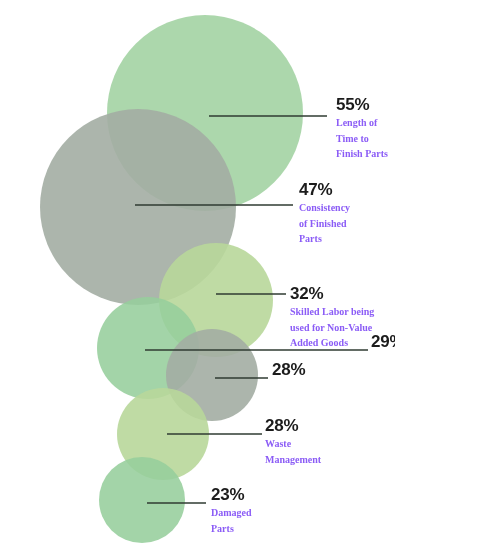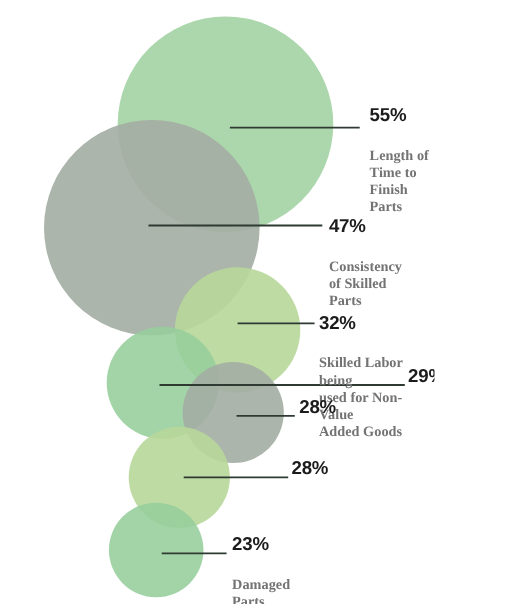--- a/index.html
+++ b/index.html
@@ -33,24 +33,24 @@
     font-weight: bold;
     font-size: 17px;
     line-height: 19px;
     color: #1c1c1c;
     letter-spacing: -0.2px;
     white-space: nowrap;
   }
   .label-desc {
     font-family: "Liberation Serif", serif;
     font-weight: bold;
-    font-size: 13px;
+    font-size: 10px;
     line-height: 15.5px;
-    color: #737373;
-    margin-top: 19px;
+    color: #8b5cf6;
+    margin-top: 1px;
     white-space: pre-line;
   }
 </style>
 </head>
 <body>
 
 <div id="infographic">
 
   <svg id="bubble-layer" viewBox="0 0 477 549" width="477" height="549" xmlns="http://www.w3.org/2000/svg">
     <g id="bubbles-group">
@@ -73,40 +73,42 @@
       </g>
   </svg>
 
   <div id="labels-layer">
       <div class="label-group" style="left: 336px; top: 95px;">
         <div class="label-pct">55%</div>
         <div class="label-desc">Length of
 Time to
 Finish Parts</div>
       </div>
-      <div class="label-group" style="left: 299px; top: 196px;">
+      <div class="label-group" style="left: 299px; top: 180px;">
         <div class="label-pct">47%</div>
         <div class="label-desc">Consistency
-of Skilled
+of Finished
 Parts</div>
       </div>
       <div class="label-group" style="left: 290px; top: 284px;">
         <div class="label-pct">32%</div>
         <div class="label-desc">Skilled Labor being
 used for Non-Value
 Added Goods</div>
       </div>
       <div class="label-group" style="left: 371px; top: 332px; text-align: center;">
         <div class="label-pct">29%</div>
       </div>
       <div class="label-group" style="left: 272px; top: 360px;">
         <div class="label-pct">28%</div>
       </div>
       <div class="label-group" style="left: 265px; top: 416px;">
         <div class="label-pct">28%</div>
+        <div class="label-desc">Waste
+Management</div>
       </div>
       <div class="label-group" style="left: 211px; top: 485px;">
         <div class="label-pct">23%</div>
         <div class="label-desc">Damaged
 Parts</div>
       </div>
     </div>
 
 </div>
 

